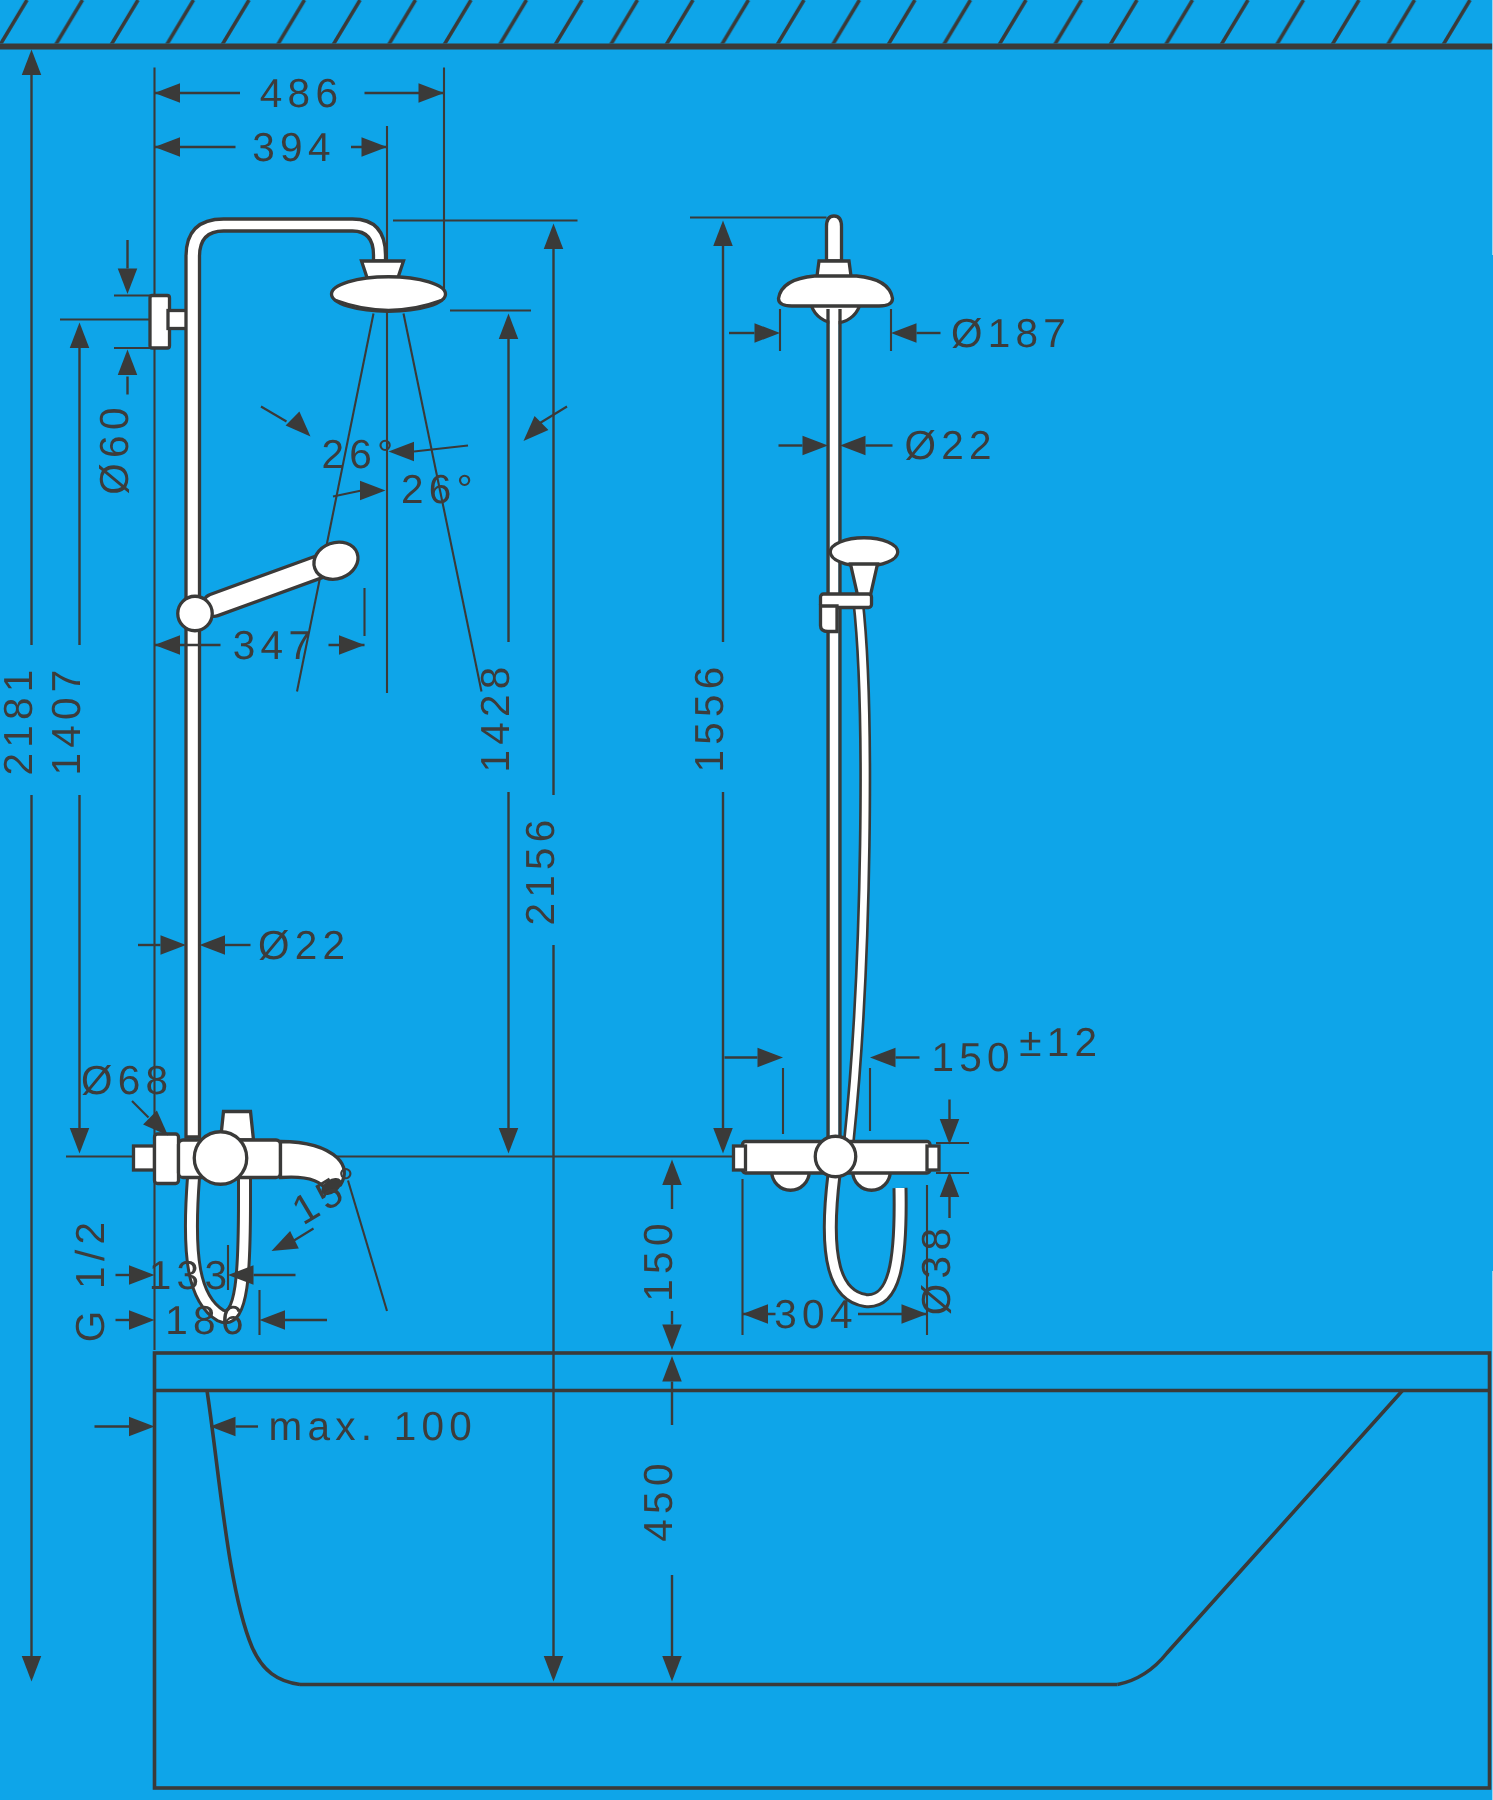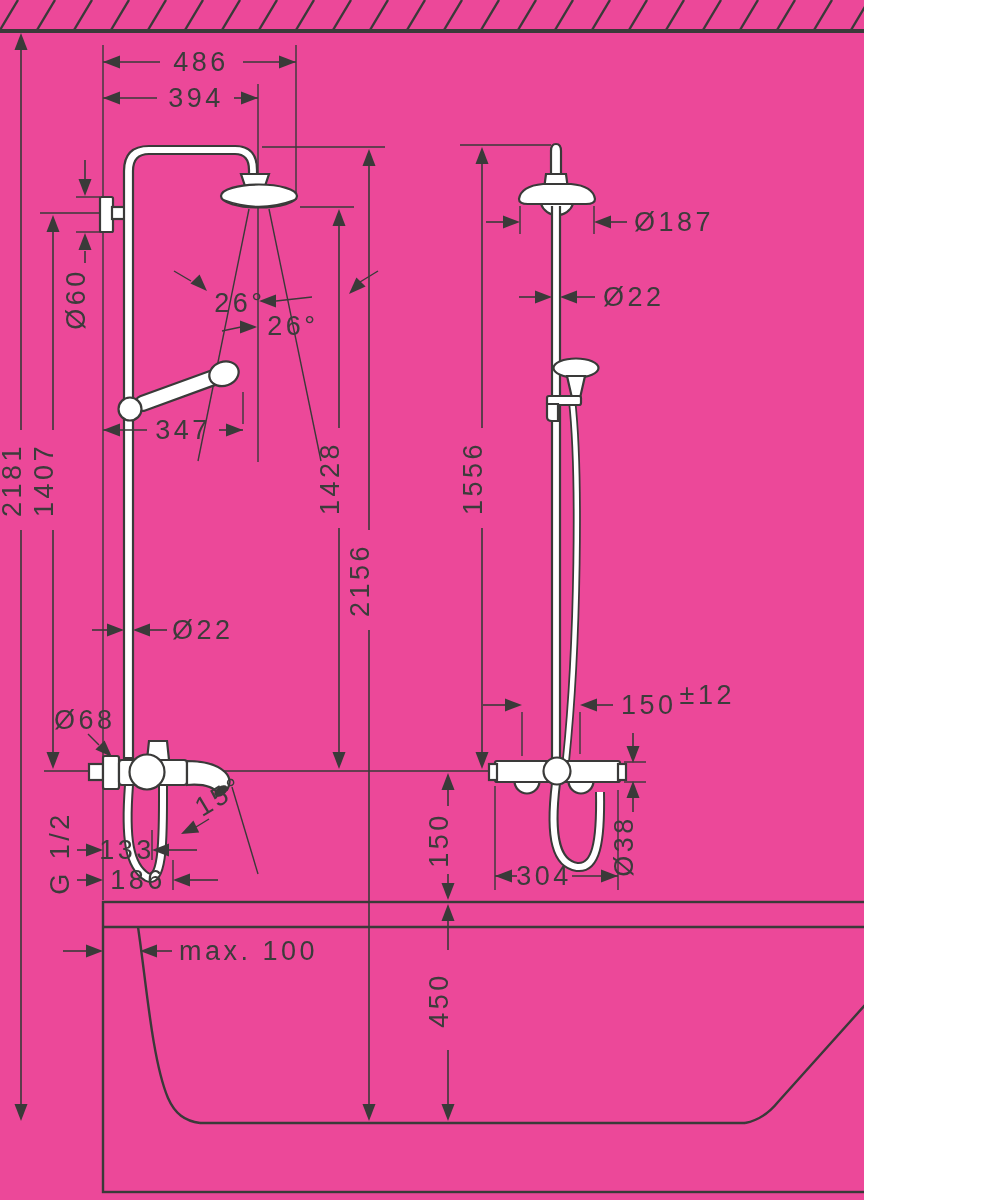--- a/index.html
+++ b/index.html
@@ -1,16 +1,16 @@
 <!DOCTYPE html>
 <html><head>
 <meta charset="utf-8">
 <style>
   html,body{margin:0;padding:0;background:#ffffff;}
-  .canvas{position:relative;width:864px;height:1200px;background:#ec4899;overflow:hidden;text-decoration:underline;}
+  .canvas{position:relative;width:995px;height:1200px;background:#0ea5e9;overflow:hidden;text-decoration:underline;}
   svg{display:block;}
   svg text{
     font-family:"Liberation Sans", sans-serif;
     font-size:27px;
     letter-spacing:3.5px;
     fill:#3c3c3b;
   }
   .ln{stroke:#3a3a39;stroke-width:1.6;fill:none;}
   .thin{stroke:#3a3a39;stroke-width:1.4;fill:none;}
   .shape{stroke:#3a3a39;stroke-width:2.2;fill:#ffffff;}

